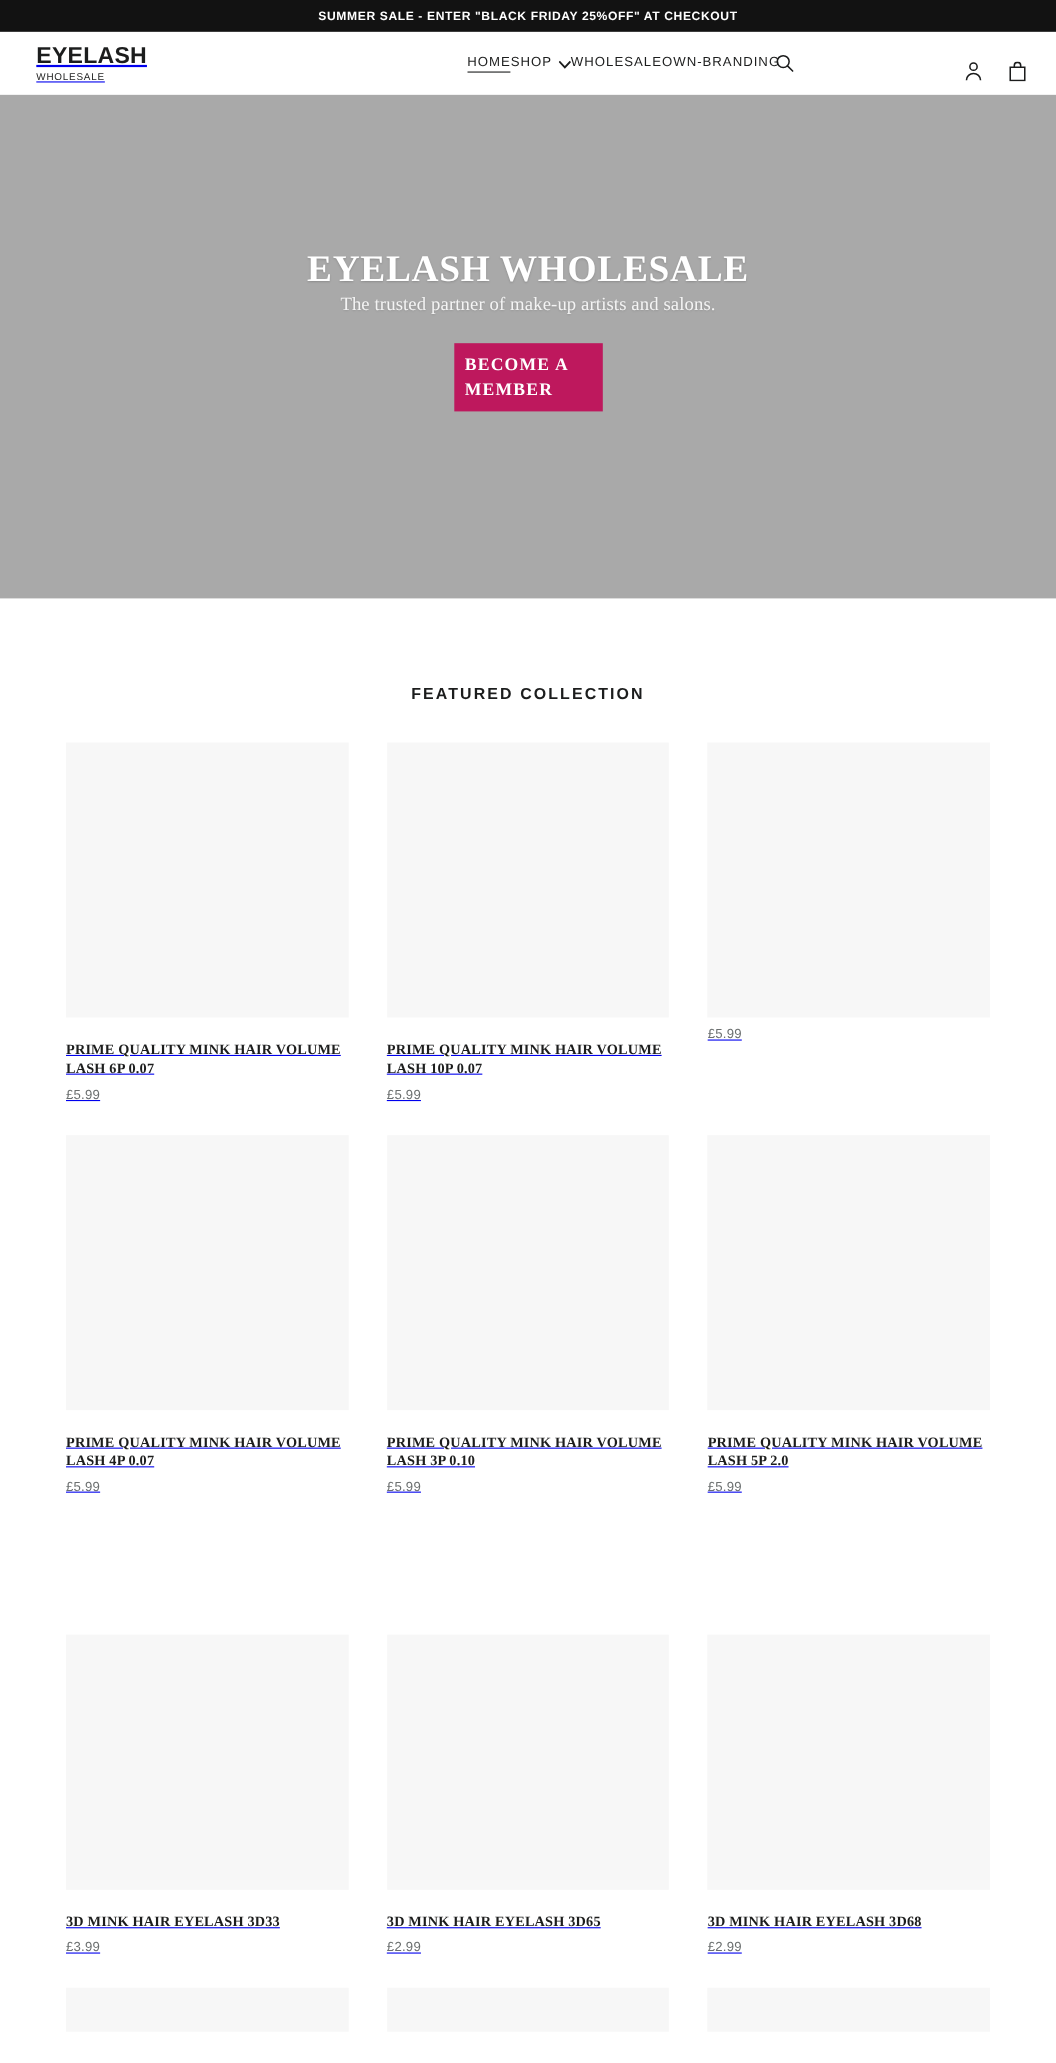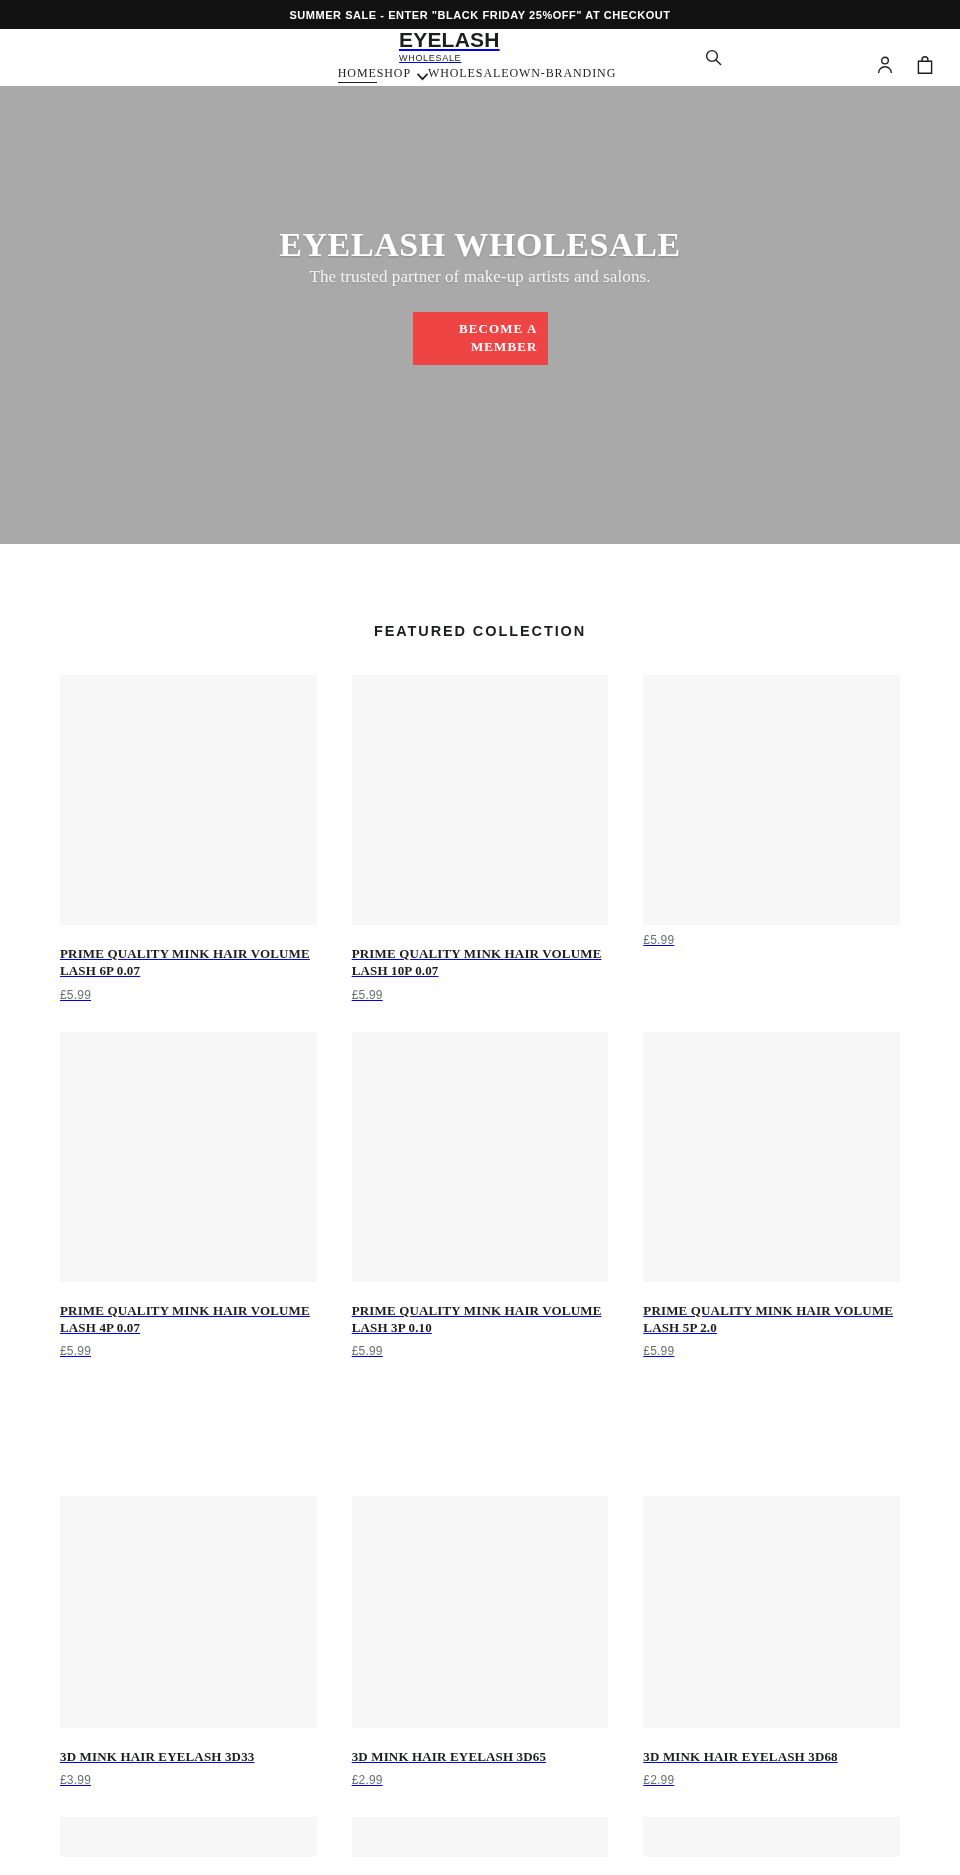--- a/index.html
+++ b/index.html
@@ -29,21 +29,20 @@
   }
 
   
   .site-header {
     height: 57px;
     background: #ffffff;
     position: relative;
     display: flex;
     align-items: center;
     padding: 0 24px;
-    flex-direction: column;
   }
   .logo-block { width: 180px; flex: 0 0 auto; padding-left: 9px; }
   .logo-main {
     font-size: 21px;
     font-weight: 700;
     letter-spacing: 0.2px;
     line-height: 1.05;
     color: #1c1d1d;
     font-family: "Liberation Sans", sans-serif;
   }
@@ -54,21 +53,20 @@
     margin-top: 2px;
     font-family: "Liberation Sans", sans-serif;
   }
 
   .main-nav {
     flex: 1 1 auto;
     display: flex;
     align-items: center;
     justify-content: center;
     padding-right: 6px;
-    font-family: Liberation Serif, serif;
   }
   .nav-link {
     font-size: 12px;
     letter-spacing: 0.9px;
     text-transform: uppercase;
     color: #1c1d1d;
     text-decoration: none;
     white-space: nowrap;
     display: inline-flex;
     align-items: center;
@@ -133,37 +131,37 @@
     font-family: "Liberation Serif", serif;
     font-size: 17px;
     color: #f4f4f4;
     letter-spacing: 0.1px;
     text-shadow: 0 1px 2px rgba(0,0,0,0.12);
   }
   .hero-btn {
     margin-top: 25px;
     width: 135px;
     min-height: 41px;
-    background: #ef4444;
+    background: #be185d;
     color: #ffffff;
     border: none;
     font-family: "Liberation Serif", serif;
     font-weight: 700;
-    font-size: 13px;
+    font-size: 16px;
     letter-spacing: 1.1px;
     text-transform: uppercase;
     line-height: 1.45;
     padding: 8px 10px;
     cursor: pointer;
-    text-align: right;
+    text-align: left;
   }
 
   
   .section {
-    padding: 17px 60px;
+    padding: 7px 60px;
   }
   .section-title {
     text-align: center;
     font-size: 14.5px;
     font-weight: 700;
     letter-spacing: 1.9px;
     text-transform: uppercase;
     color: #1c1d1d;
     font-family: "Liberation Sans", sans-serif;
   }

